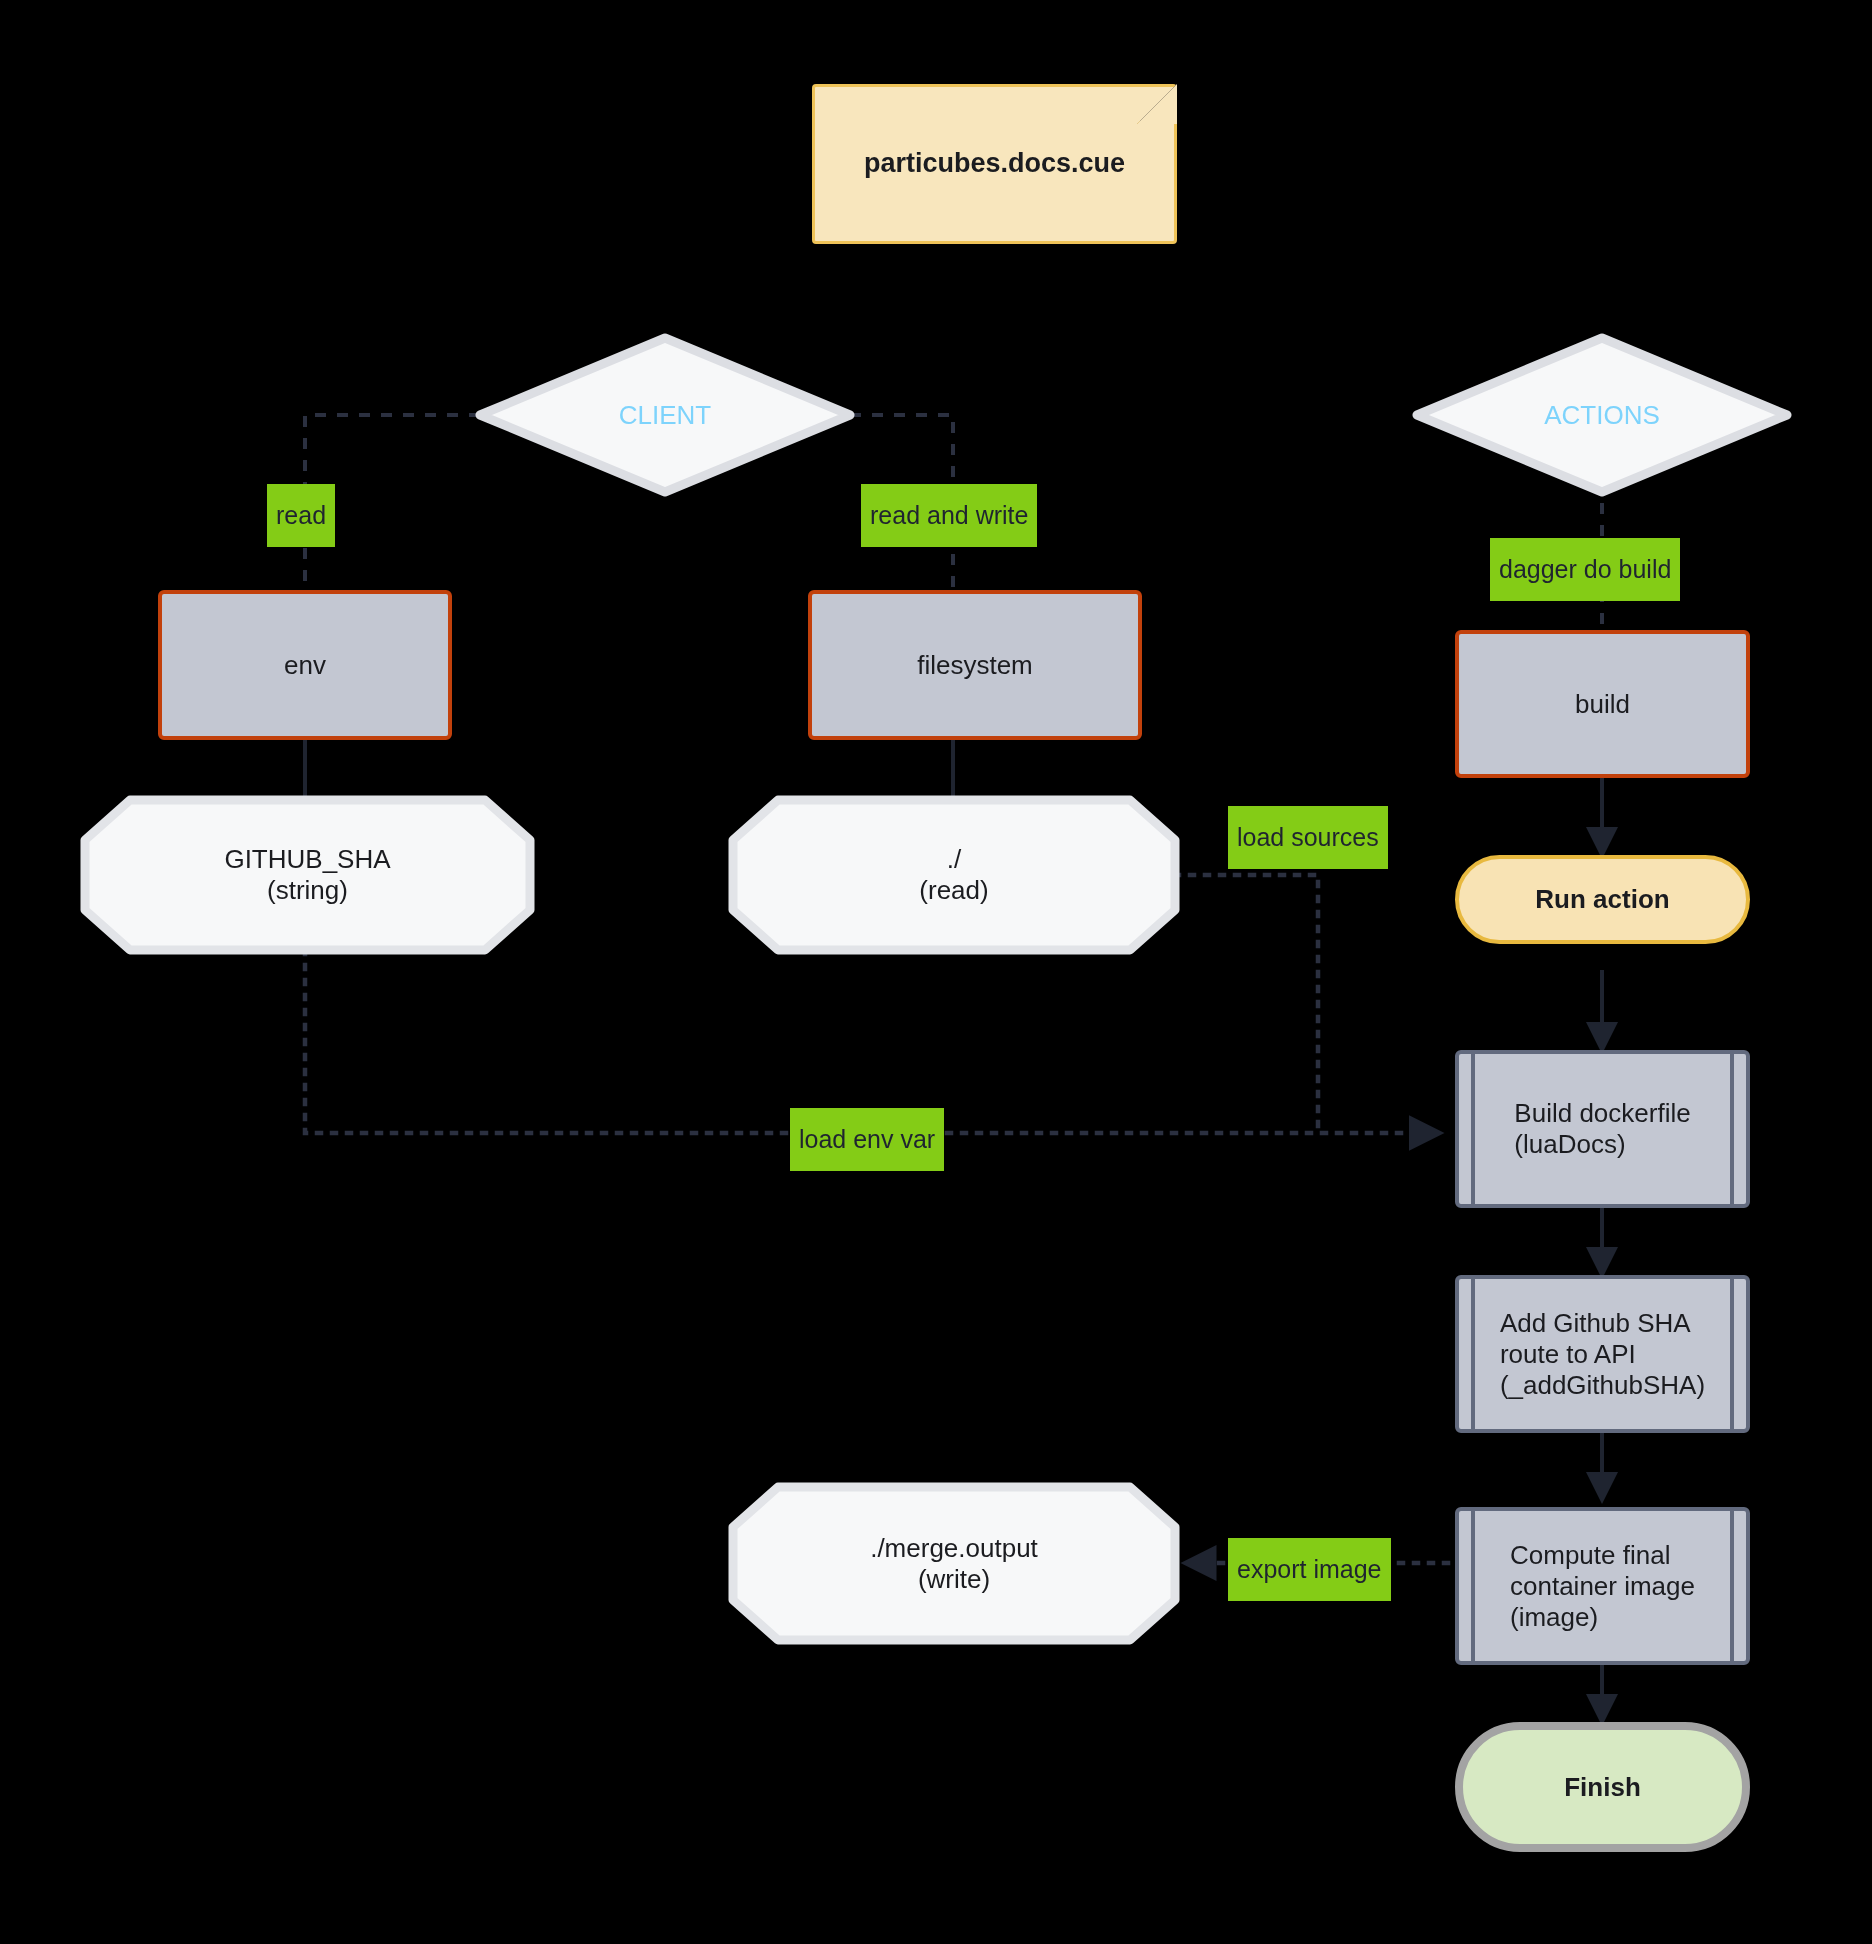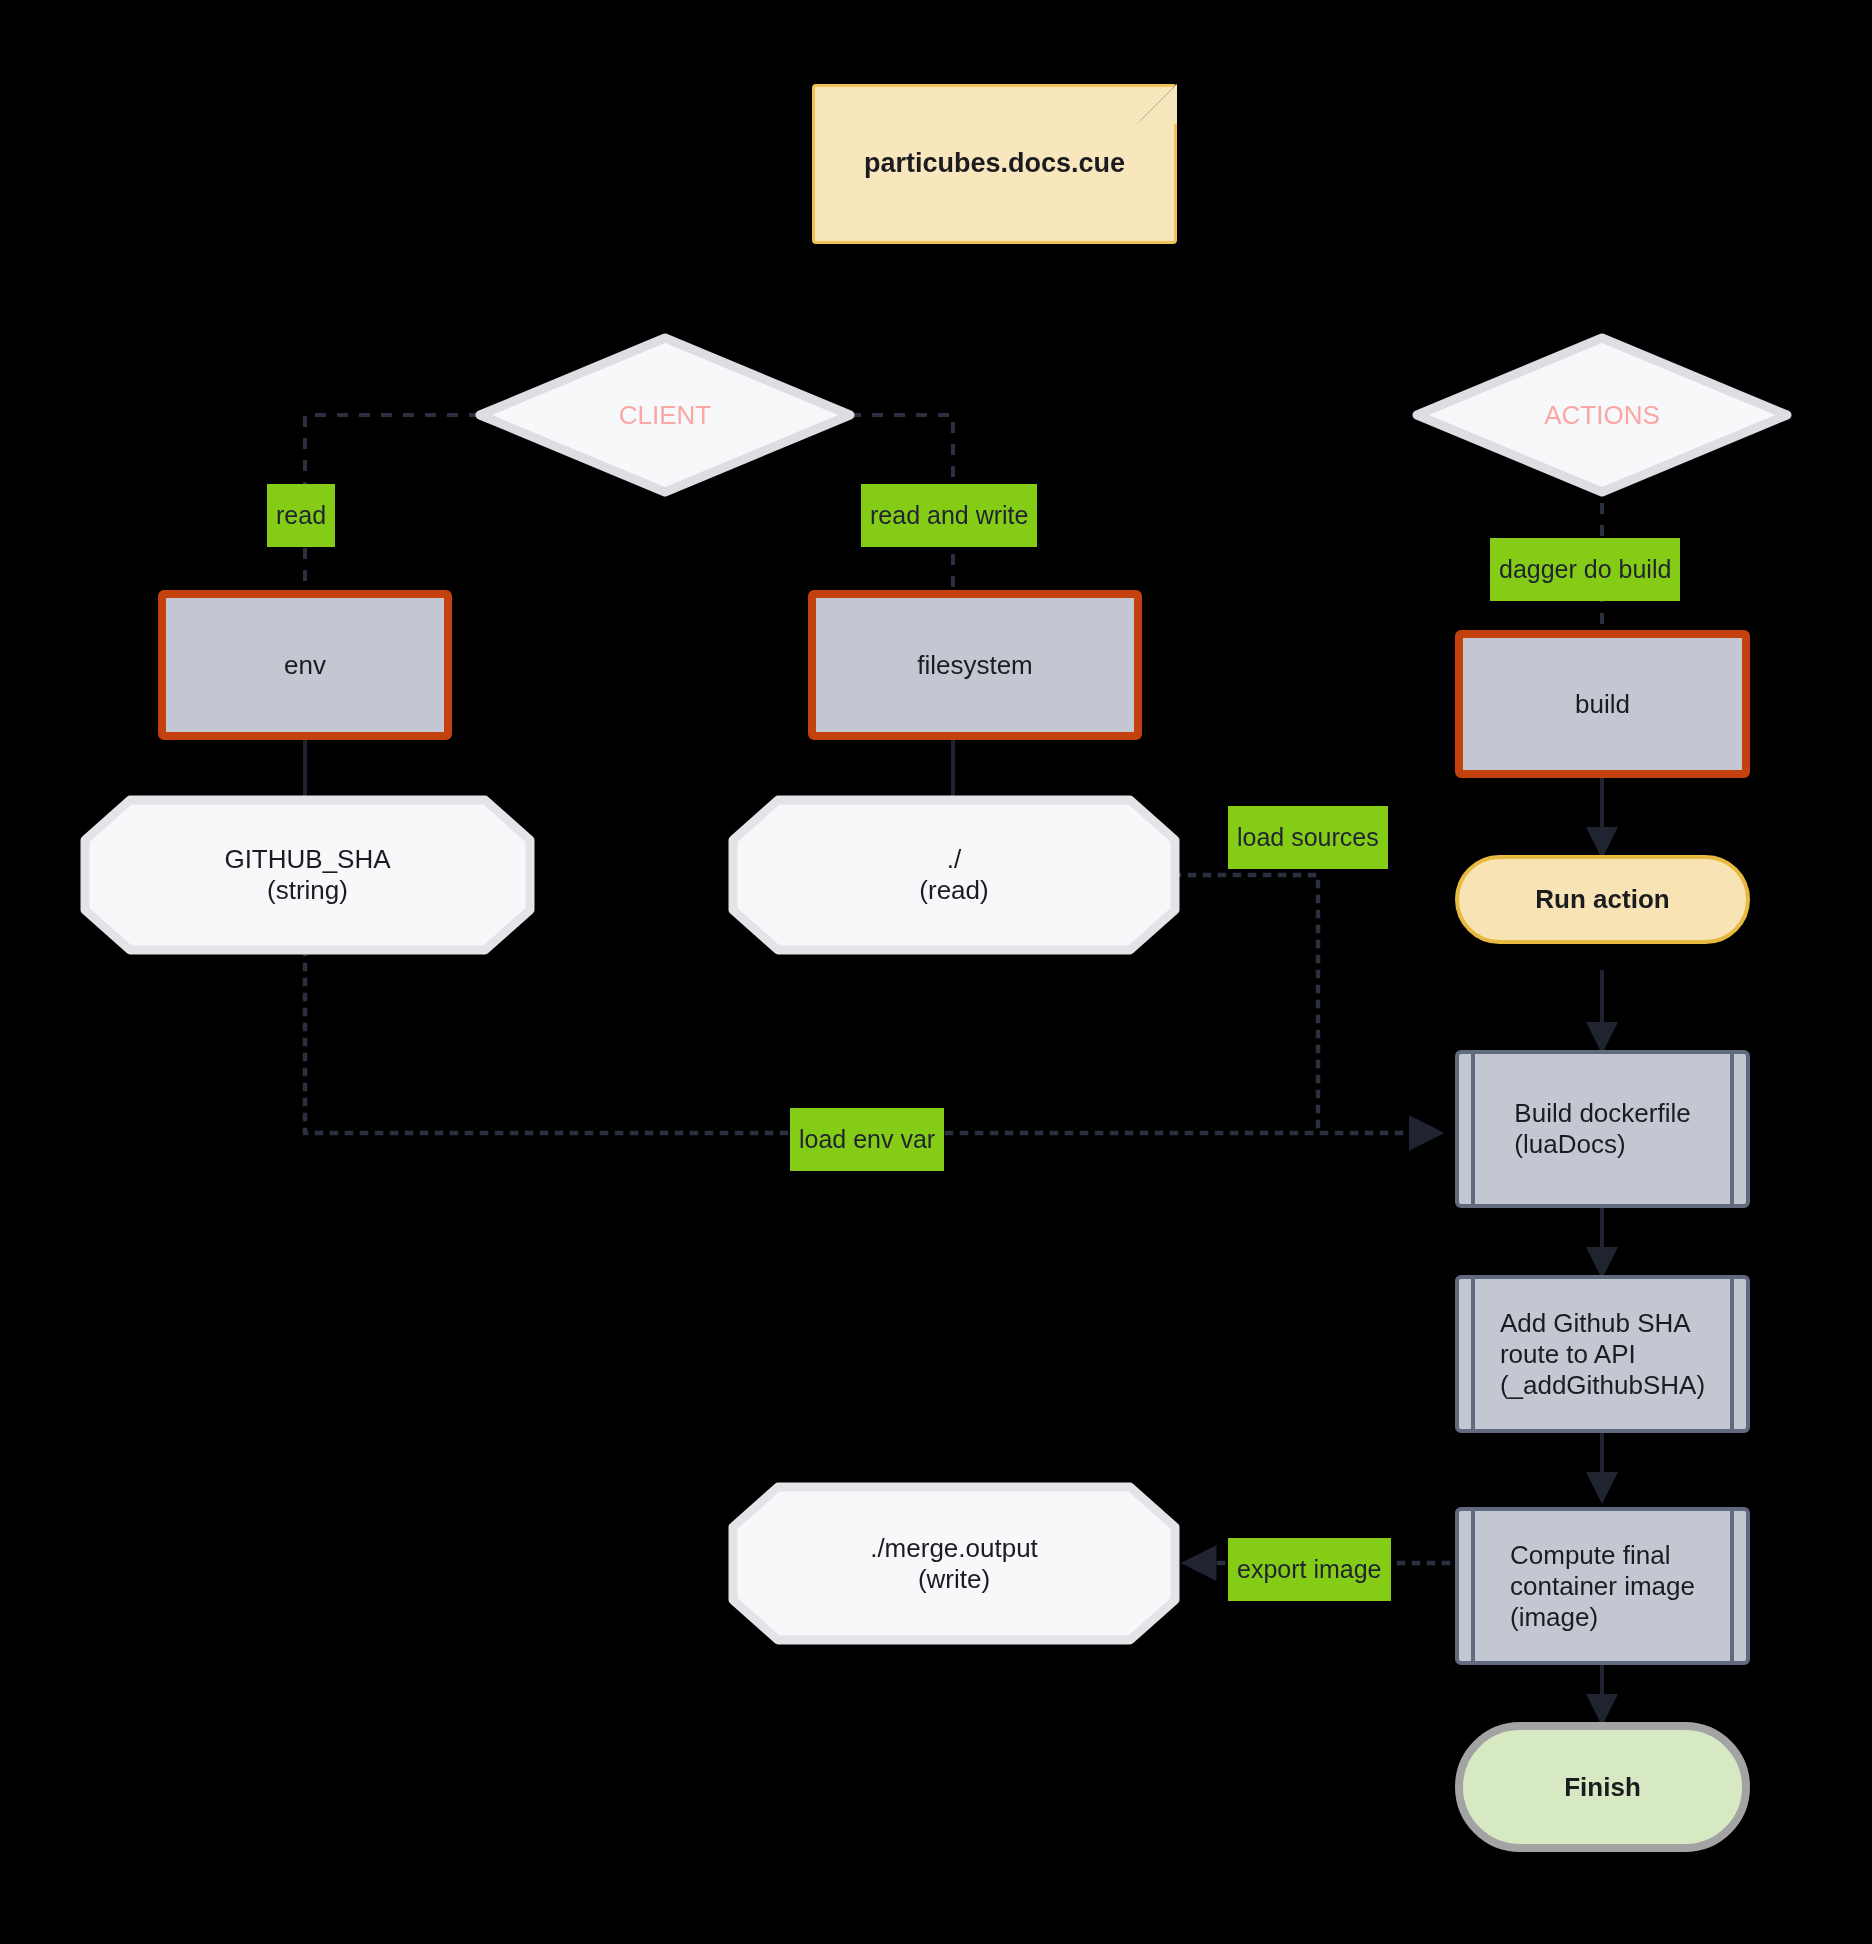--- a/index.html
+++ b/index.html
@@ -58,26 +58,26 @@
     height: 40px;
     background: #f8e6bd;
     clip-path: polygon(100% 0, 0 100%, 100% 100%);
   }
   
   .diamond-wrap { position: absolute; }
   .diamond-wrap .dlabel {
     position: absolute;
     left: 0; top: 0; right: 0; bottom: 0;
     display: flex; align-items: center; justify-content: center;
-    font-size: 26px; color: #fca5a5;
+    font-size: 26px; color: #7dd3fc;
   }
   
   .proc {
     background: #c3c7d2;
-    border: 8px solid #c2410c;
+    border: 4px solid #c2410c;
     border-radius: 6px;
     font-size: 26px;
     color: #1b1c20;
   }
   
   .subroutine {
     background: #c3c7d2;
     border: 4px solid #626a7e;
     border-radius: 6px;
     font-size: 26px;

